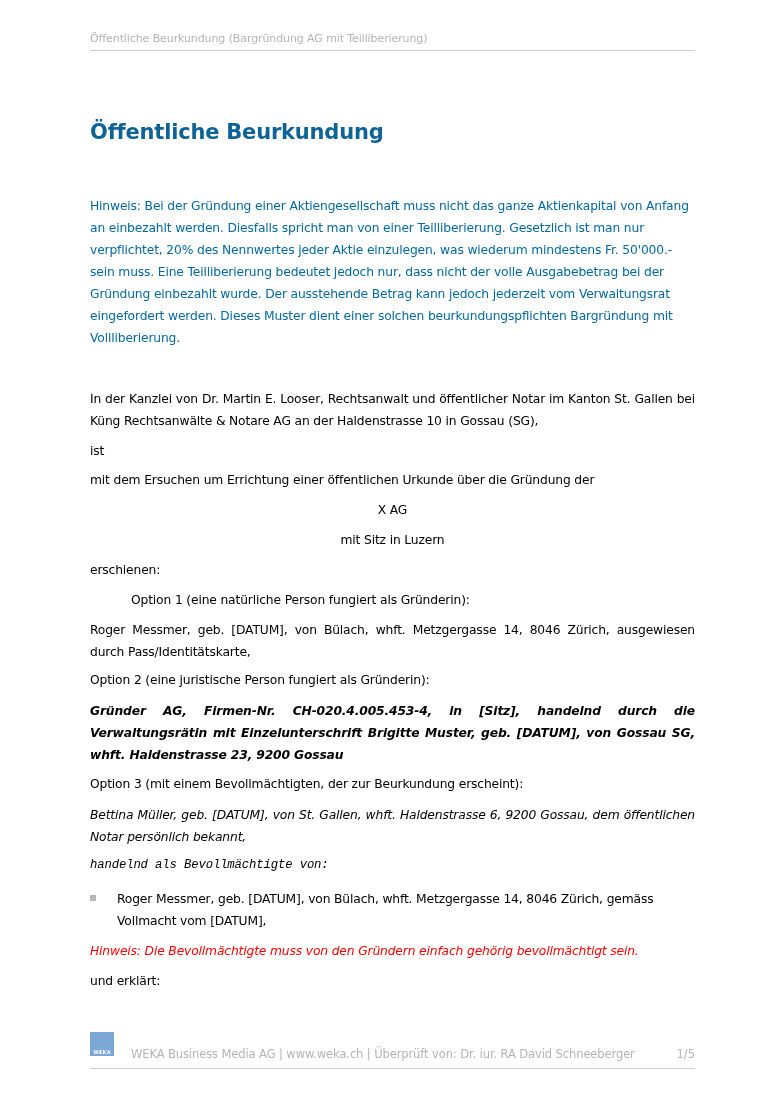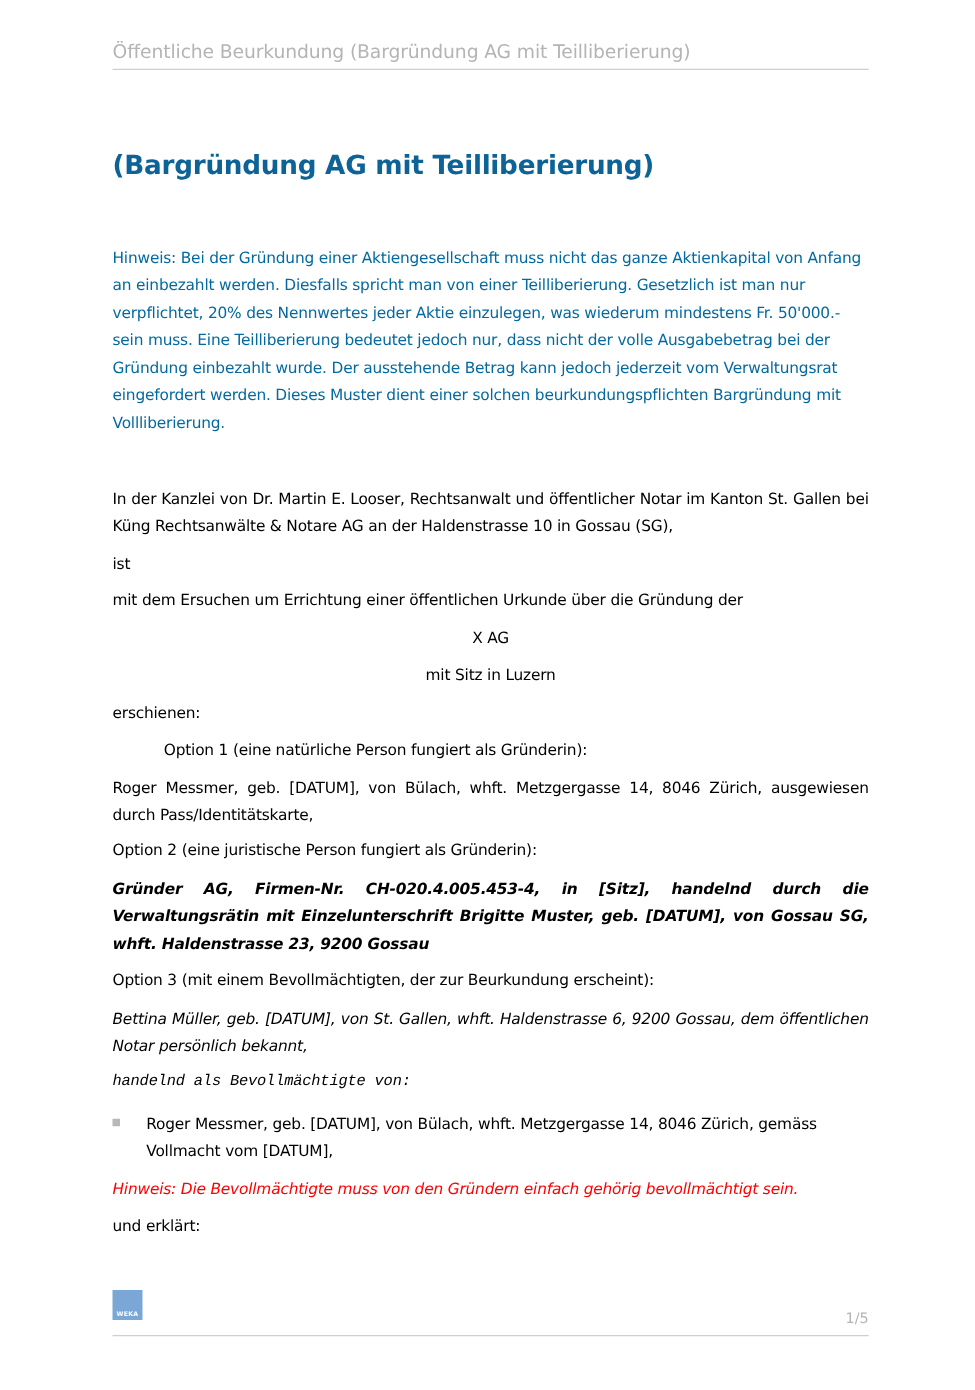--- a/index.html
+++ b/index.html
@@ -3,21 +3,21 @@
 <meta charset="utf-8">
 <style>
   html, body { margin: 0; padding: 0; background: #ffffff; }
   body {
     width: 780px; height: 1112px; position: relative; overflow: hidden;
     font-family: "DejaVu Sans", "Liberation Sans", sans-serif;
     color: #000000;
   }
   .running-header {
     position: absolute; left: 90px; top: 32px; width: 605px;
-    font-size: 15px; color: #b4b4b4; padding-bottom: 5px;
+    font-size: 11px; color: #b4b4b4; padding-bottom: 5px;
     border-bottom: 1px solid #cfcfcf; letter-spacing: -0.1px;
   }
   .title {
     position: absolute; left: 90px; top: 113px; width: 605px;
     font-size: 21px; font-weight: bold; color: #0e6396; line-height: 38px;
     letter-spacing: -0.2px;
   }
   .body-text { font-size: 12.3px; line-height: 22px; letter-spacing: -0.15px; }
   .note {
     position: absolute; left: 90px; top: 195px; width: 605px;
@@ -54,21 +54,21 @@
   }
 </style>
 </head>
 <body>
 
 <div class="running-header">
   <span>Öffentliche Beurkundung (Bargründung AG mit Teilliberierung)</span>
 </div>
 
 <div class="title">
-  <div>(Bargründung AG mit Teilliberierung)</div>
+  <div>Öffentliche Beurkundung</div>
 </div>
 
 <div class="note body-text">Hinweis: Bei der Gründung einer Aktiengesellschaft muss nicht das ganze Aktienkapital von Anfang an einbezahlt werden. Diesfalls spricht man von einer Teilliberierung. Gesetzlich ist man nur verpflichtet, 20% des Nennwertes jeder Aktie einzulegen, was wiederum mindestens Fr. 50'000.- sein muss. Eine Teilliberierung bedeutet jedoch nur, dass nicht der volle Ausgabebetrag bei der Gründung einbezahlt wurde. Der ausstehende Betrag kann jedoch jederzeit vom Verwaltungsrat eingefordert werden. Dieses Muster dient einer solchen beurkundungspflichten Bargründung mit Vollliberierung.</div>
 
 <div class="block body-text justify" style="top:388px;">In der Kanzlei von Dr. Martin E. Looser, Rechtsanwalt und öffentlicher Notar im Kanton St. Gallen bei Küng Rechtsanwälte &amp; Notare AG an der Haldenstrasse 10 in Gossau (SG),</div>
 
 <div class="block body-text" style="top:440px;">ist</div>
 
 <div class="block body-text" style="top:469px;">mit dem Ersuchen um Errichtung einer öffentlichen Urkunde über die Gründung der</div>
 
@@ -98,14 +98,15 @@
 </div>
 
 <div class="block body-text italic red" style="top:940px;">Hinweis: Die Bevollmächtigte muss von den Gründern einfach gehörig bevollmächtigt sein.</div>
 
 <div class="block body-text" style="top:970px;">und erklärt:</div>
 
 <div class="footer">
   <div class="logo">
     <span>WEKA</span>
   </div>
+  <span class="footer-text">WEKA Business Media AG | www.weka.ch | Überprüft von: Dr. iur. RA David Schneeberger</span>
   <span class="page-num">1/5</span>
 </div>
 
 </body></html>

